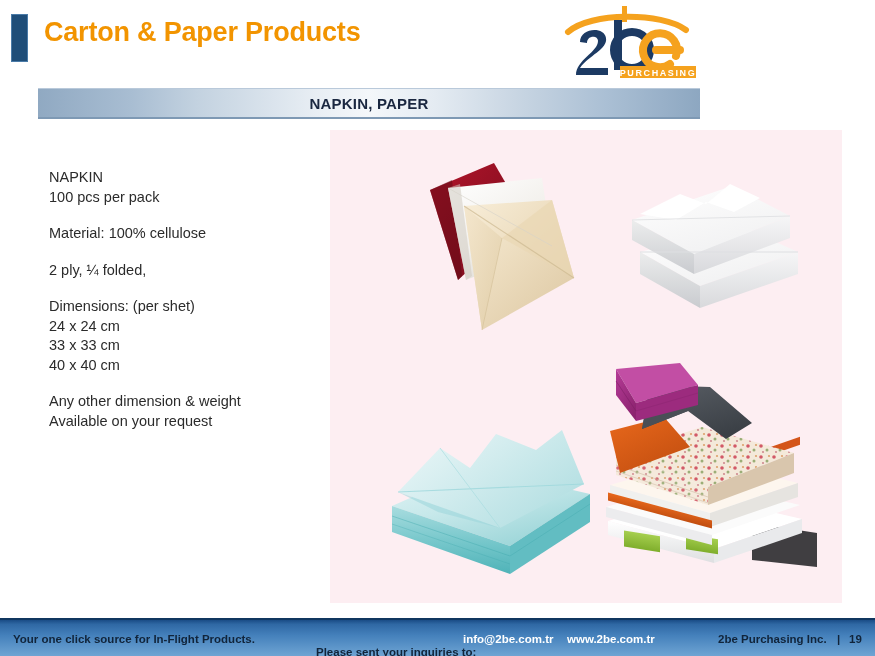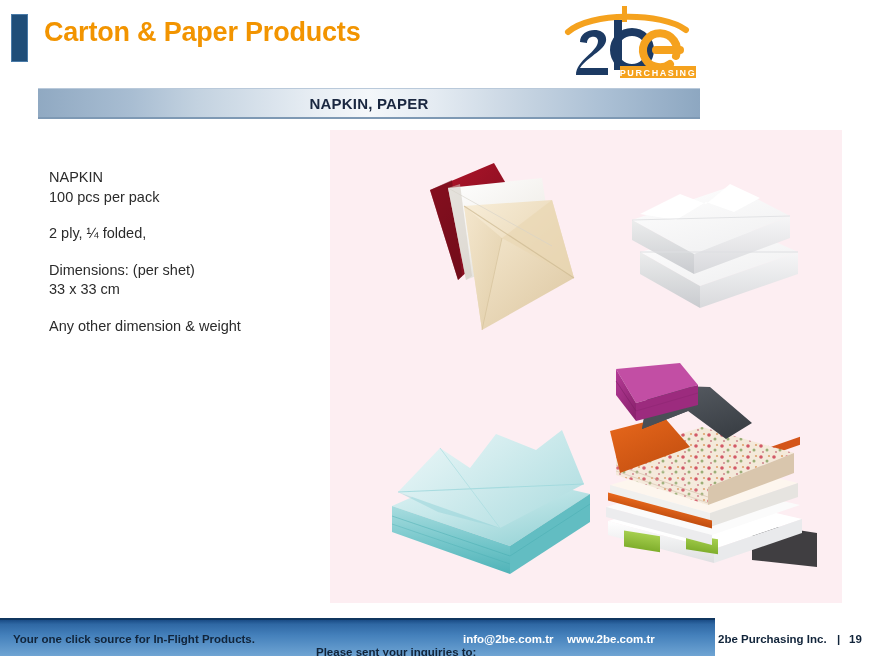--- a/index.html
+++ b/index.html
@@ -96,21 +96,21 @@
     left: 330px; top: 130px;
     width: 512px; height: 473px;
     background: #fdeef2;
   }
   .photo { position: absolute; }
 
   
   #slide-footer {
     position: absolute;
     left: 0; bottom: 0;
-    width: 715px; height: 38px;
+    width: 875px; height: 38px;
     background: linear-gradient(to bottom,
         #1a4c86 0%,
         #2f68a4 12%,
         #4480bb 42%,
         #5a93c8 72%,
         #6fa4d3 100%);
     border-top: 2px solid #10365f;
     box-sizing: border-box;
   }
   .footer-text {
@@ -160,28 +160,34 @@
 <div id="section-bar">
   <span id="section-title">NAPKIN, PAPER</span>
 </div>
 
 <div id="spec-text">
   <div class="para">
     <div class="line">NAPKIN</div>
     <div class="line">100 pcs per pack</div>
   </div>
   <div class="para">
+    <div class="line">Material: 100% cellulose</div>
+  </div>
+  <div class="para">
     <div class="line">2 ply, ¼ folded,</div>
   </div>
   <div class="para">
     <div class="line">Dimensions: (per shet)</div>
+    <div class="line">24 x 24 cm</div>
     <div class="line">33 x 33 cm</div>
+    <div class="line">40 x 40 cm</div>
   </div>
   <div class="para">
     <div class="line">Any other dimension &amp; weight</div>
+    <div class="line">Available on your request</div>
   </div>
 </div>
 
 <div id="photo-panel">
 
   <div class="photo" style="left:72px; top:28px; width:212px; height:185px;">
     <svg width="212" height="185" viewBox="0 0 212 185" xmlns="http://www.w3.org/2000/svg">
       <defs>
         <linearGradient id="gRed" x1="0" y1="0" x2="1" y2="1">
           <stop offset="0%" stop-color="#b3152b"></stop>

